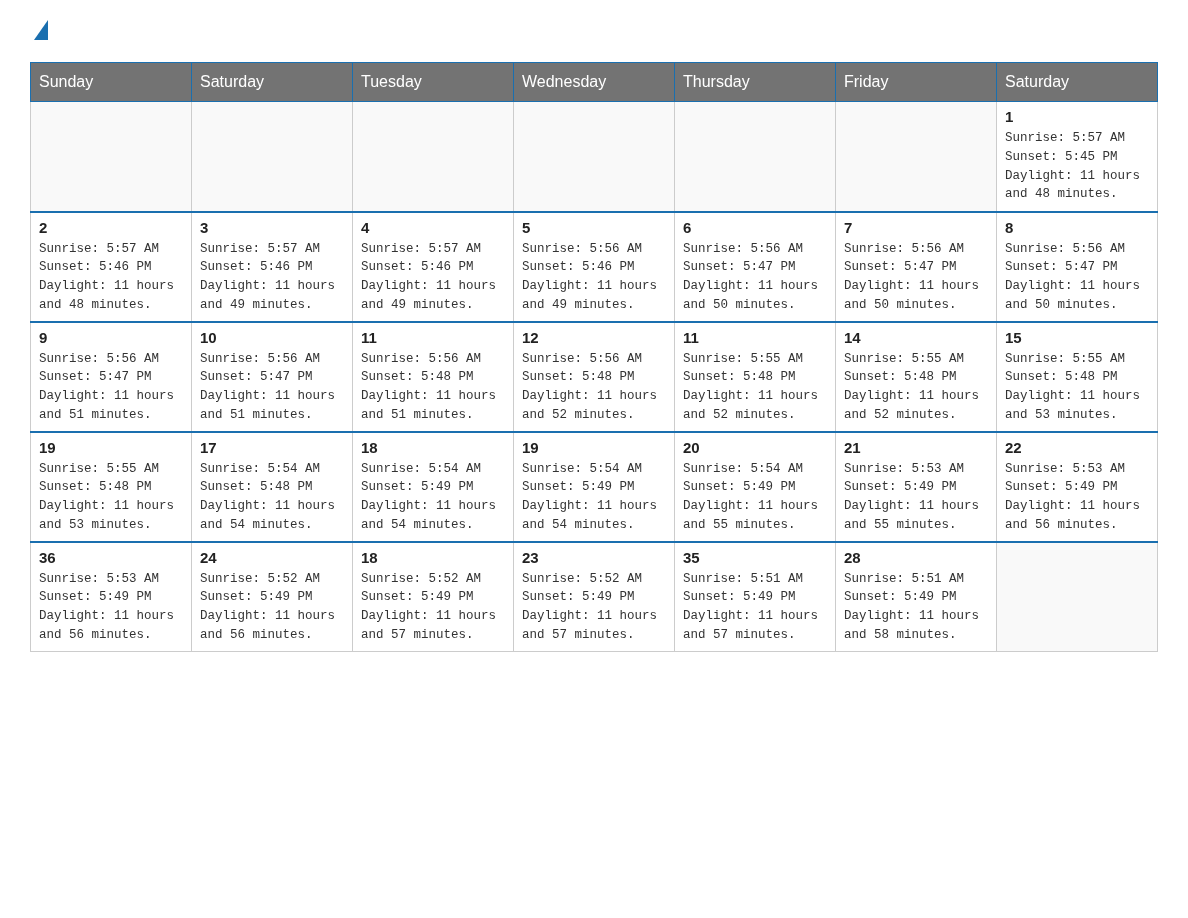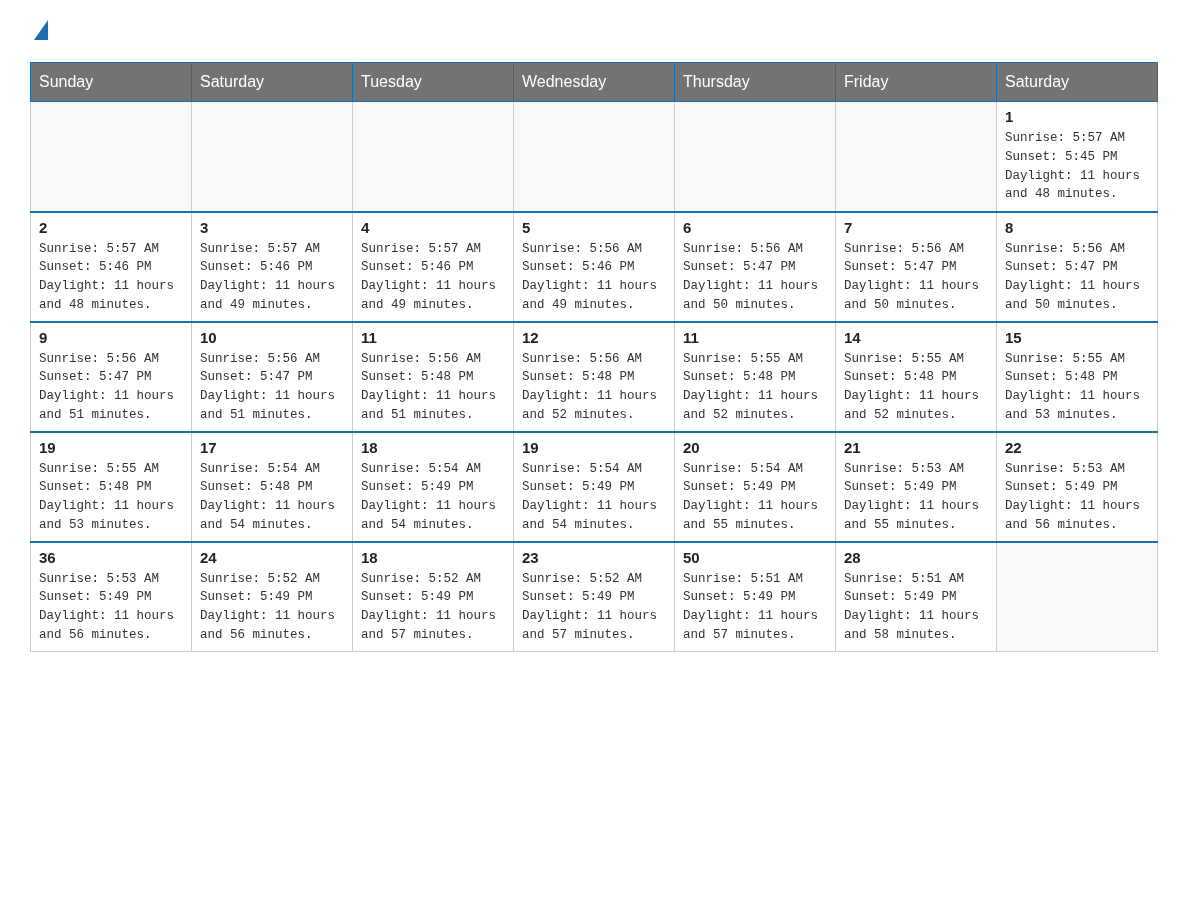--- a/index.html
+++ b/index.html
@@ -242,21 +242,21 @@
         </td>
         <td>
           <span class="day-num">18</span>
           <div class="day-info">Sunrise: 5:52 AM<br>Sunset: 5:49 PM<br>Daylight: 11 hours and 57 minutes.</div>
         </td>
         <td>
           <span class="day-num">23</span>
           <div class="day-info">Sunrise: 5:52 AM<br>Sunset: 5:49 PM<br>Daylight: 11 hours and 57 minutes.</div>
         </td>
         <td>
-          <span class="day-num">50</span>
+          <span class="day-num">35</span>
           <div class="day-info">Sunrise: 5:51 AM<br>Sunset: 5:49 PM<br>Daylight: 11 hours and 57 minutes.</div>
         </td>
         <td>
           <span class="day-num">28</span>
           <div class="day-info">Sunrise: 5:51 AM<br>Sunset: 5:49 PM<br>Daylight: 11 hours and 58 minutes.</div>
         </td>
         <td class="empty-cell"></td>
       </tr>
     </tbody>
 </table>

